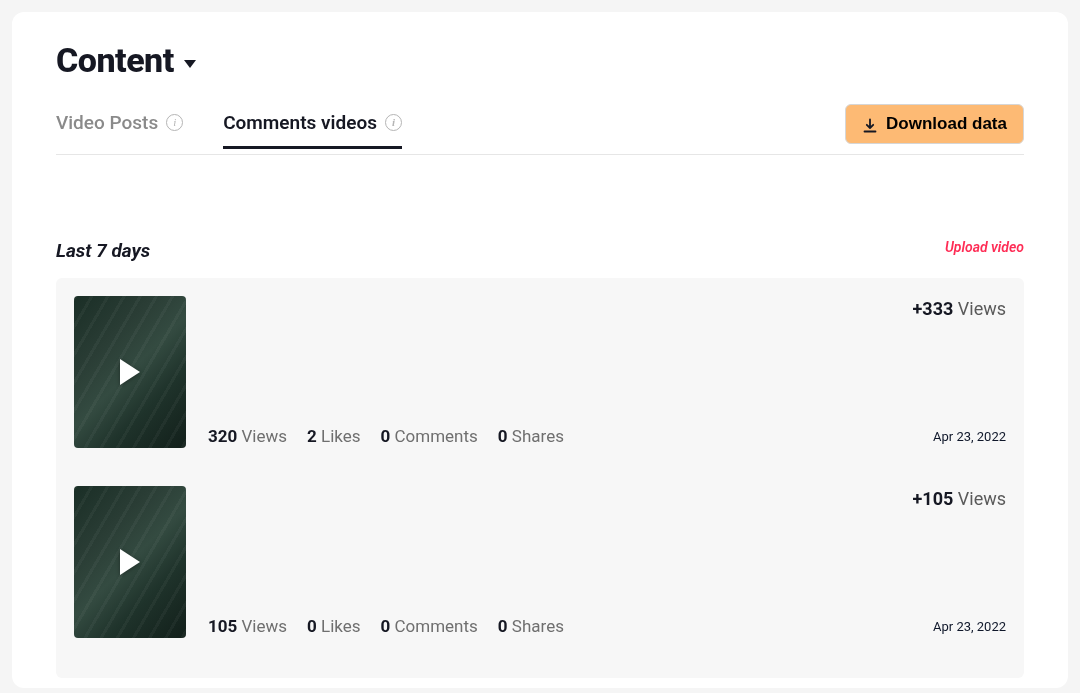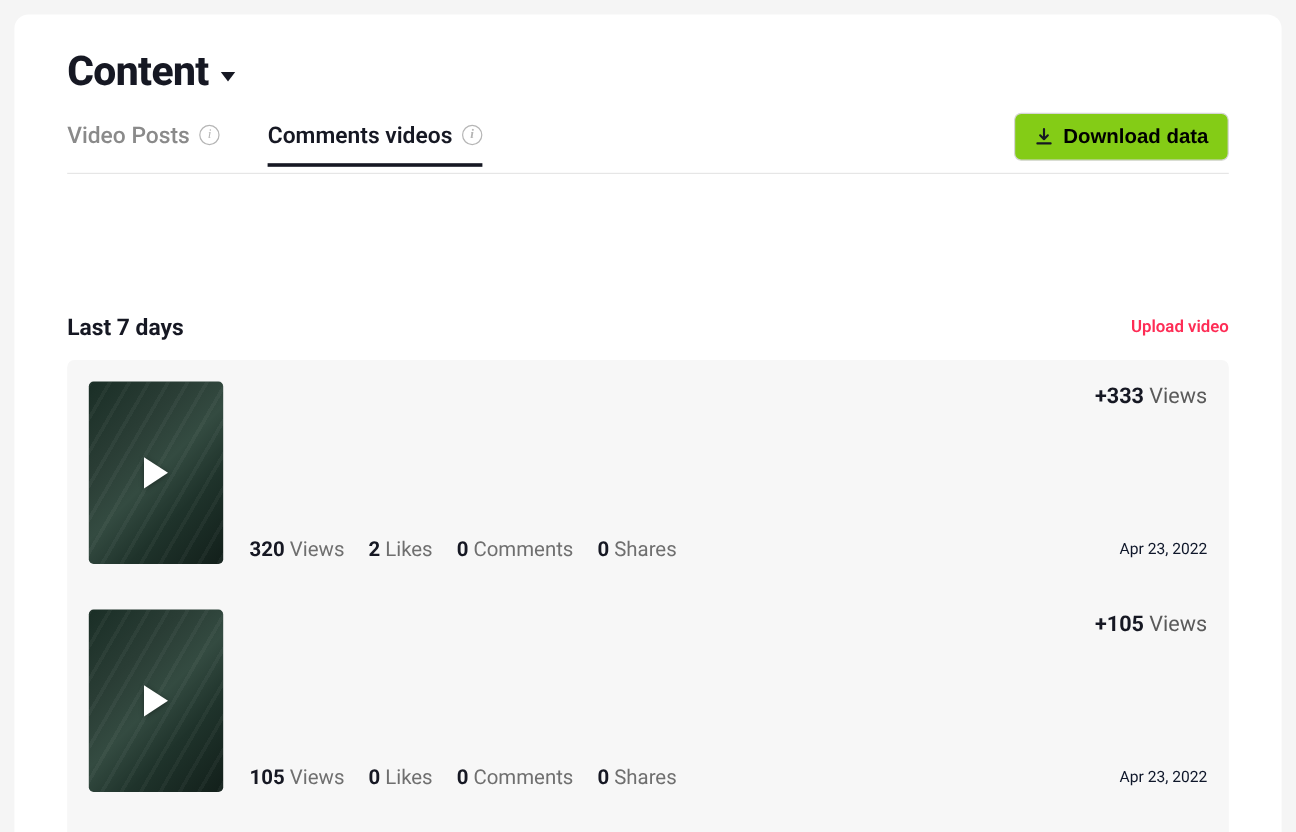--- a/index.html
+++ b/index.html
@@ -13,21 +13,21 @@
       background: #fff;
       border-radius: 12px;
       padding: 28px 44px 10px 44px;
       width: 1056px;
       min-height: 669px;
     }
     .title-row {
       display: flex;
       align-items: center;
       gap: 10px;
-      margin-bottom: 14px;
+      margin-bottom: 24px;
     }
     .title {
       font-size: 34px;
       font-weight: 800;
       letter-spacing: -0.5px;
     }
     .caret-down {
       width: 0; height: 0;
       border-left: 6px solid transparent;
       border-right: 6px solid transparent;
@@ -71,38 +71,39 @@
       justify-content: center;
       font-size: 11px;
       color: #b5b5b5;
       font-style: italic;
       font-family: Georgia, serif;
       line-height: 1;
     }
     .download-btn {
       margin-left: auto;
       display: flex;
-      align-items: center;
+      align-items: flex-end;
       gap: 8px;
       padding: 9px 16px;
       border: 1px solid #d6d6d6;
       border-radius: 6px;
       font-size: 17px;
       font-weight: 600;
-      background: #84cc16;
+      background: #fdba74;
       cursor: pointer;
       margin-bottom: 10px;
     }
     .dl-icon svg { display: block; }
     .section-header {
       display: flex;
-      align-items: center;
+      align-items: flex-start;
       justify-content: space-between;
-      margin-top: 116px;
+      margin-top: 84px;
       margin-bottom: 16px;
+      font-style: italic;
     }
     .section-title { font-size: 19px; font-weight: 700; }
     .upload-link {
       font-size: 14px;
       font-weight: 600;
       color: #fe2c55;
       cursor: pointer;
     }
     .video-list {
       background: #f7f7f7;

